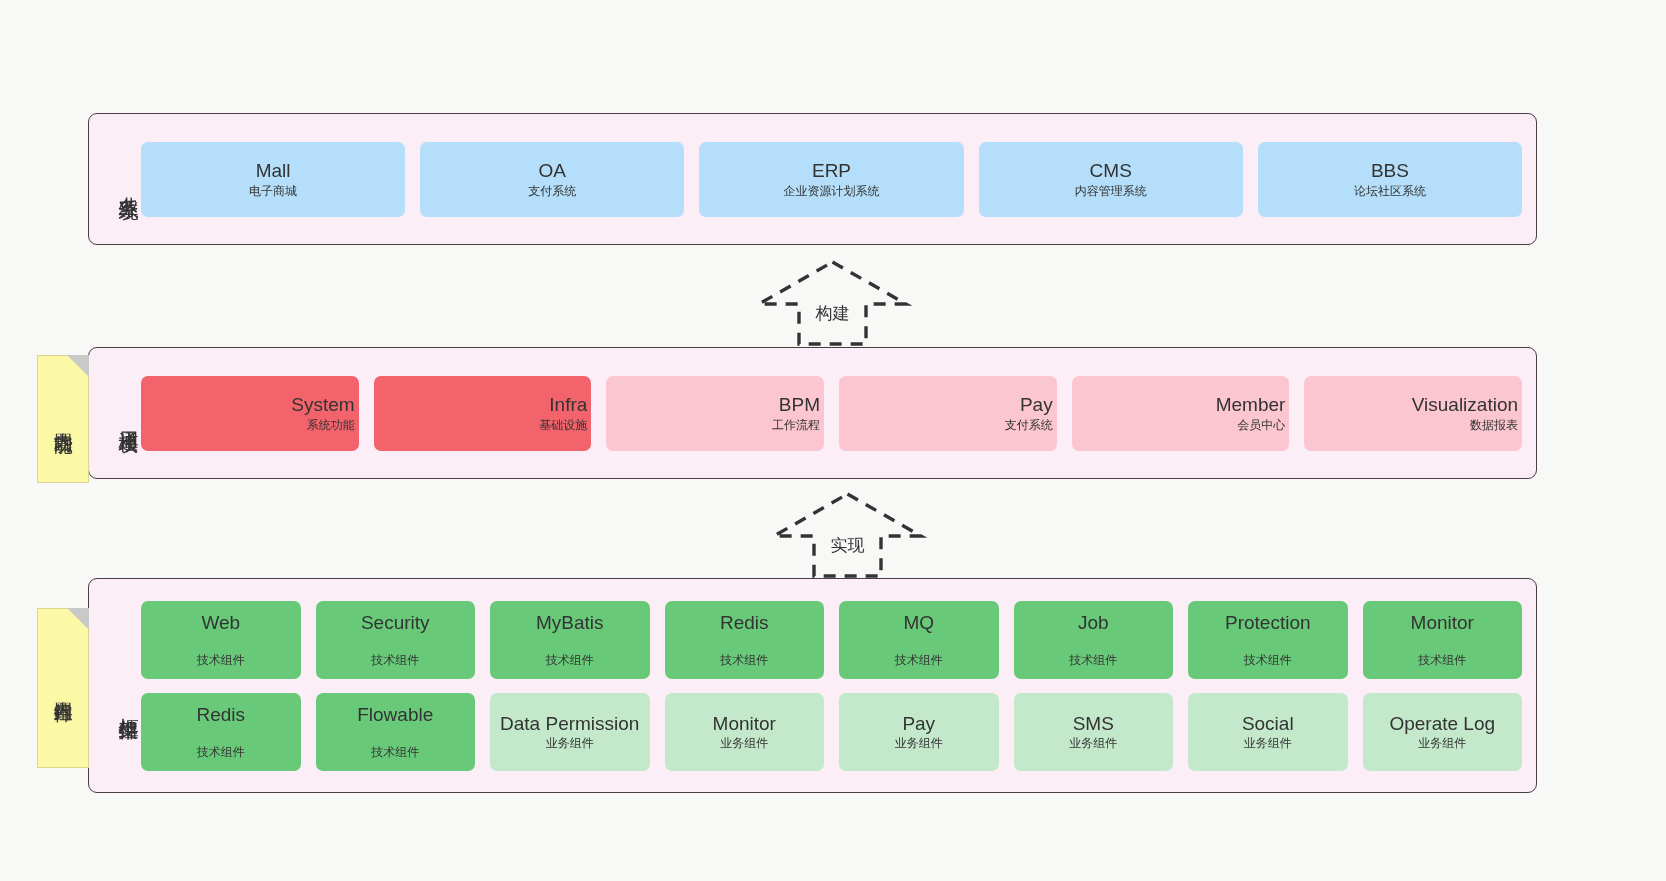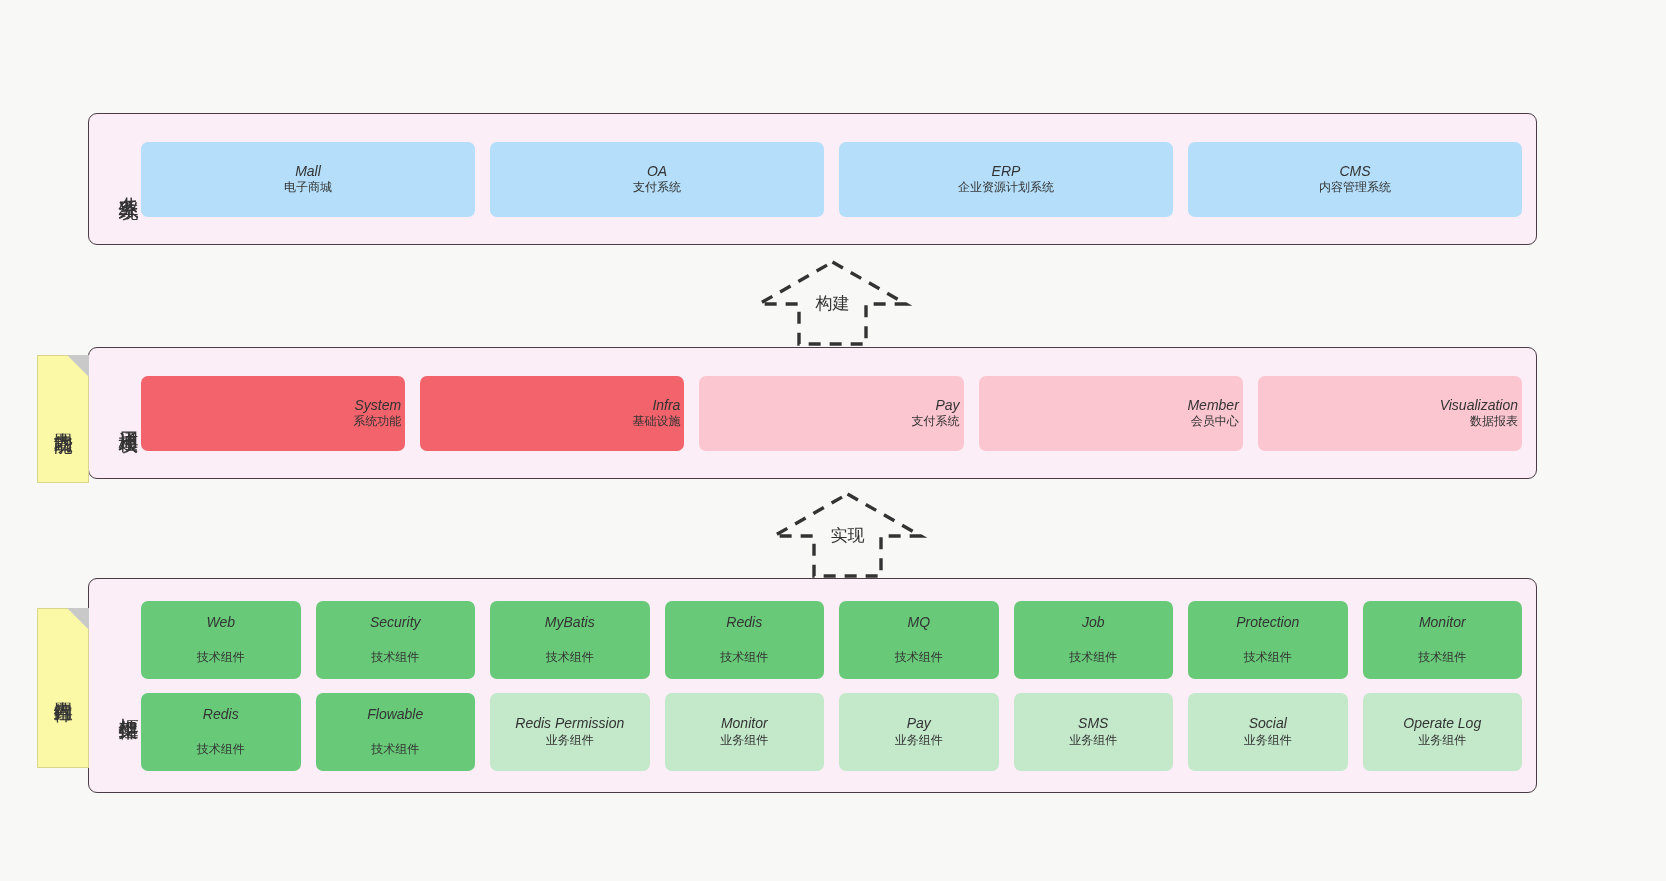--- a/index.html
+++ b/index.html
@@ -68,21 +68,21 @@
     display: flex;
     flex-direction: column;
     align-items: center;
     justify-content: center;
     text-align: center;
     line-height: 1.33;
     box-sizing: border-box;
     padding: 6px 4px;
     color: #333333;
   }
-  .box .t1 { font-size: 14px; font-style: italic; }
+  .box .t1 { font-size: 19px; }
   .box .t2 { font-size: 12px; }
 
   .box.blue   { background: #b4def9; }
   .box.red    { background: #f2636b; }
   .box.pink   { background: #fbc6d0; }
   .box.green  { background: #68ca79; gap: 18px; }
   .box.lgreen { background: #c3e9ca; }
 
   
   #band-business { left: 88px; top: 113px; width: 1449px; height: 132px; }
@@ -126,21 +126,21 @@
 
   
   .arrow-wrap { position: absolute; }
   #arrow-build  { left: 755px; top: 258px;  width: 155px; height: 88px; }
   #arrow-impl   { left: 770px; top: 490px;  width: 155px; height: 88px; }
 
   .arrow-wrap svg { display: block; overflow: visible; }
   .arrow-label {
     position: absolute;
     left: 0; right: 0;
-    top: 34px;
+    top: 44px;
     text-align: center;
     font-size: 17px;
     color: #333;
     pointer-events: none;
   }
 </style>
 </head>
 <body>
 
 <div class="canvas">
@@ -157,20 +157,24 @@
             <div class="t1">OA</div>
             <div class="t2">支付系统</div>
           </div>
           <div class="box blue">
             <div class="t1">ERP</div>
             <div class="t2">企业资源计划系统</div>
           </div>
           <div class="box blue">
             <div class="t1">CMS</div>
             <div class="t2">内容管理系统</div>
+          </div>
+          <div class="box blue">
+            <div class="t1">BBS</div>
+            <div class="t2">论坛社区系统</div>
           </div>
         </div>
     </div>
   </div>
 
   <div class="arrow-wrap" id="arrow-build">
     <svg width="155" height="88" viewBox="0 0 155 88">
       <polygon points="77.5,4 151,46 111,46 111,86 44,86 44,46 4,46" fill="none" stroke="#333333" stroke-width="3.4" stroke-dasharray="12 9" stroke-linejoin="miter"></polygon>
     </svg>
     <div class="arrow-label">构建</div>
@@ -187,20 +191,24 @@
       <div class="row" id="common-row">
           <div class="box red">
             <div class="t1">System</div>
             <div class="t2">系统功能</div>
           </div>
           <div class="box red">
             <div class="t1">Infra</div>
             <div class="t2">基础设施</div>
           </div>
           <div class="box pink">
+            <div class="t1">BPM</div>
+            <div class="t2">工作流程</div>
+          </div>
+          <div class="box pink">
             <div class="t1">Pay</div>
             <div class="t2">支付系统</div>
           </div>
           <div class="box pink">
             <div class="t1">Member</div>
             <div class="t2">会员中心</div>
           </div>
           <div class="box pink">
             <div class="t1">Visualization</div>
             <div class="t2">数据报表</div>
@@ -261,21 +269,21 @@
       <div class="row r2" id="framework-row-2">
           <div class="box green">
             <div class="t1">Redis</div>
             <div class="t2">技术组件</div>
           </div>
           <div class="box green">
             <div class="t1">Flowable</div>
             <div class="t2">技术组件</div>
           </div>
           <div class="box lgreen">
-            <div class="t1">Redis Permission</div>
+            <div class="t1">Data Permission</div>
             <div class="t2">业务组件</div>
           </div>
           <div class="box lgreen">
             <div class="t1">Monitor</div>
             <div class="t2">业务组件</div>
           </div>
           <div class="box lgreen">
             <div class="t1">Pay</div>
             <div class="t2">业务组件</div>
           </div>

